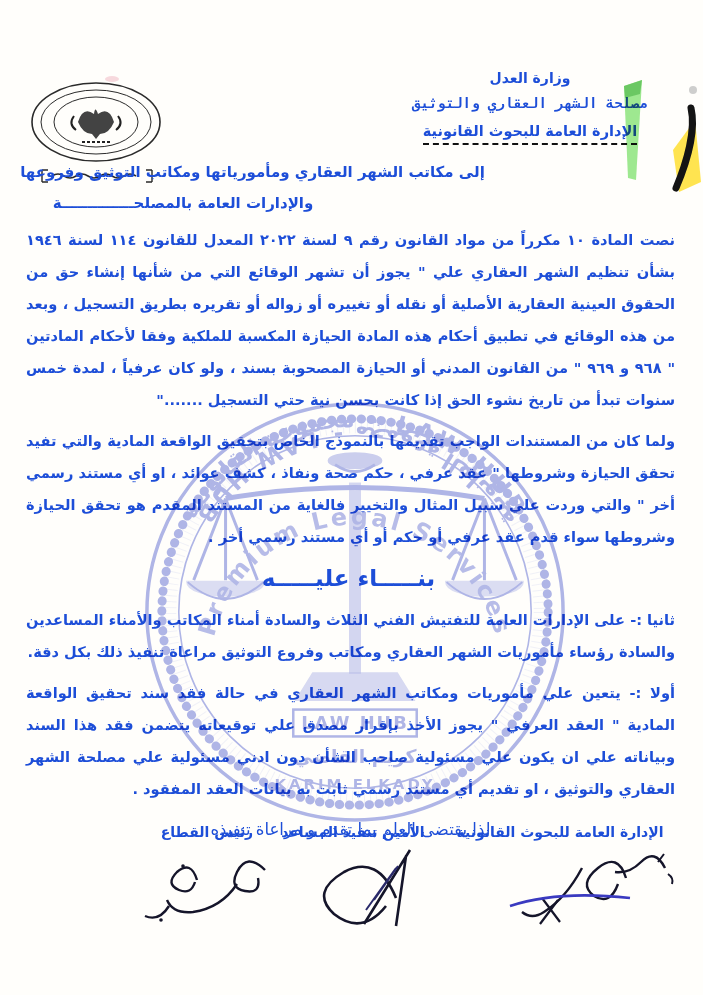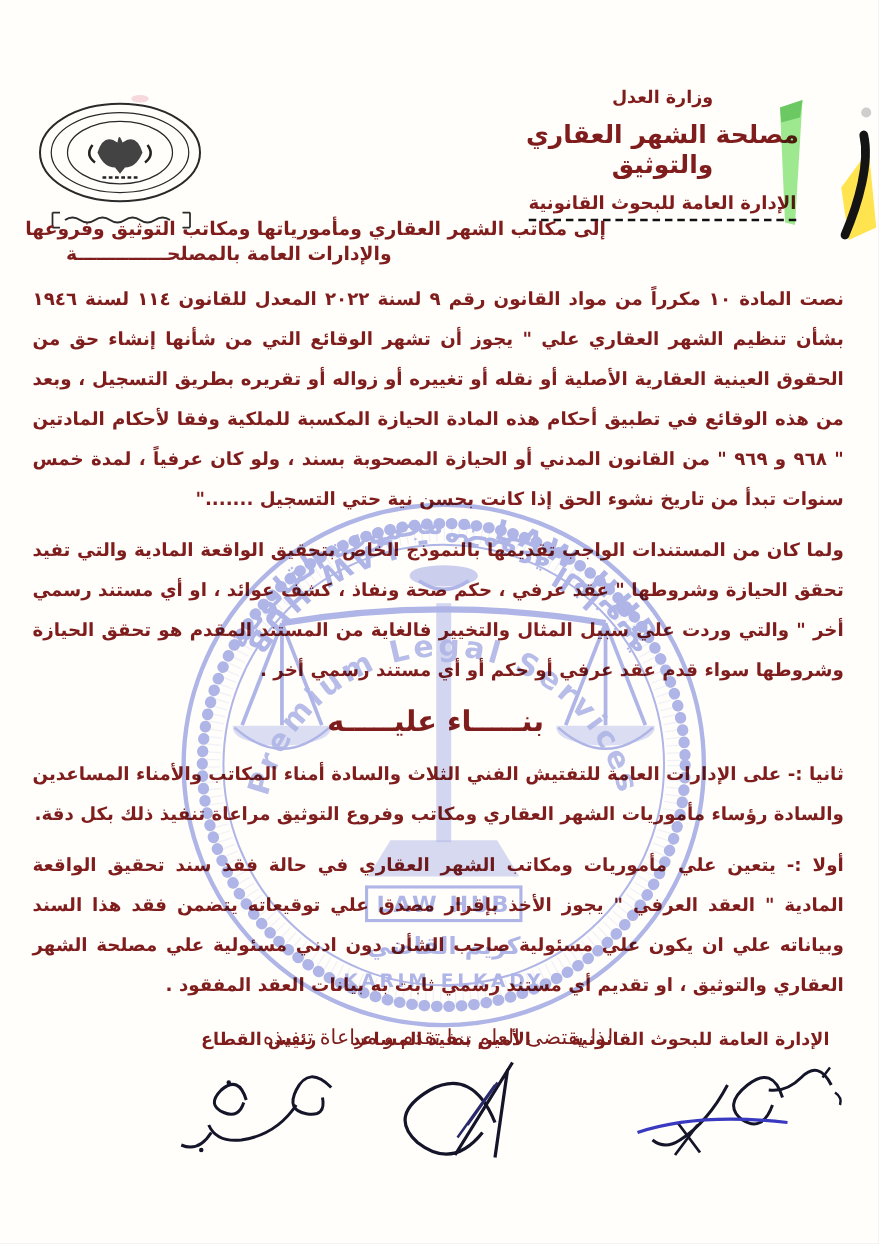--- a/index.html
+++ b/index.html
@@ -4,38 +4,38 @@
 <style>
   html,body{margin:0;padding:0;background:#e8e8e8;}
   .page{
     position:relative;
     width:703px;height:995px;
     margin:0 auto;
     background:#fffefb;
     font-family:"DejaVu Sans","Liberation Sans",sans-serif;
     direction:rtl;
     overflow:hidden;
-    color:#7f1d1d;
+    color:#1d4ed8;
   }
   
   .right-header{
     position:absolute;top:70px;right:48px;width:250px;
     text-align:center;font-weight:bold;
   }
   .ministry{font-size:14px;margin-bottom:9px;}
-  .authority{font-size:20px;margin-bottom:9px;}
+  .authority{font-size:14px;margin-bottom:9px;font-family:Liberation Mono, monospace;}
   .department{font-size:14.5px;display:inline-block;
     border-bottom:2px dashed #111;padding-bottom:4px;}
   .emblem{position:absolute;top:80px;left:26px;width:142px;height:108px;}
   .circular-line{
     position:absolute;top:131px;left:200px;width:285px;
     text-align:center;font-weight:bold;font-size:15px;
   }
   .addressee1{
-    position:absolute;top:174px;left:20px;width:465px;
+    position:absolute;top:163px;left:20px;width:465px;
     text-align:center;font-weight:bold;font-size:15px;
   }
   .addressee2{
     position:absolute;top:194px;left:48px;width:270px;
     text-align:center;font-weight:bold;font-size:15px;
   }
   
   .body-text{
     position:absolute;top:224px;right:28px;left:22px;
     font-weight:bold;font-size:14.6px;line-height:32px;

